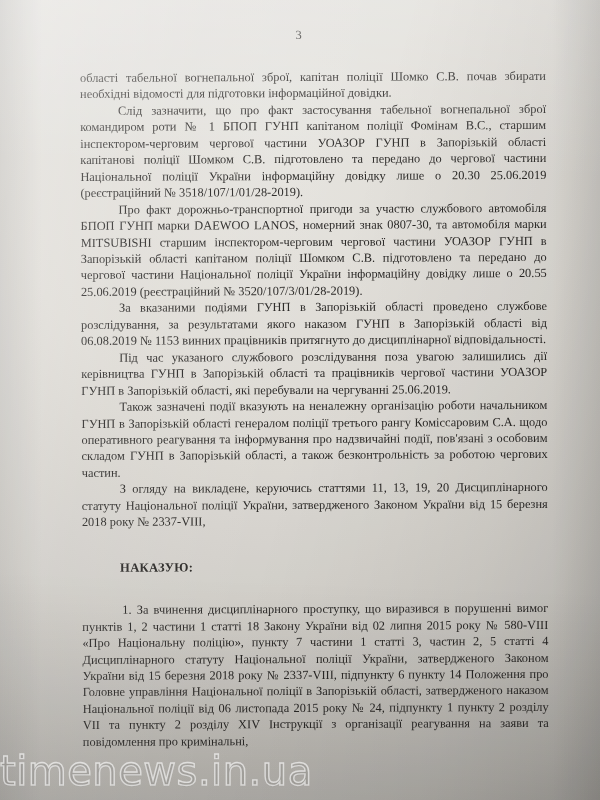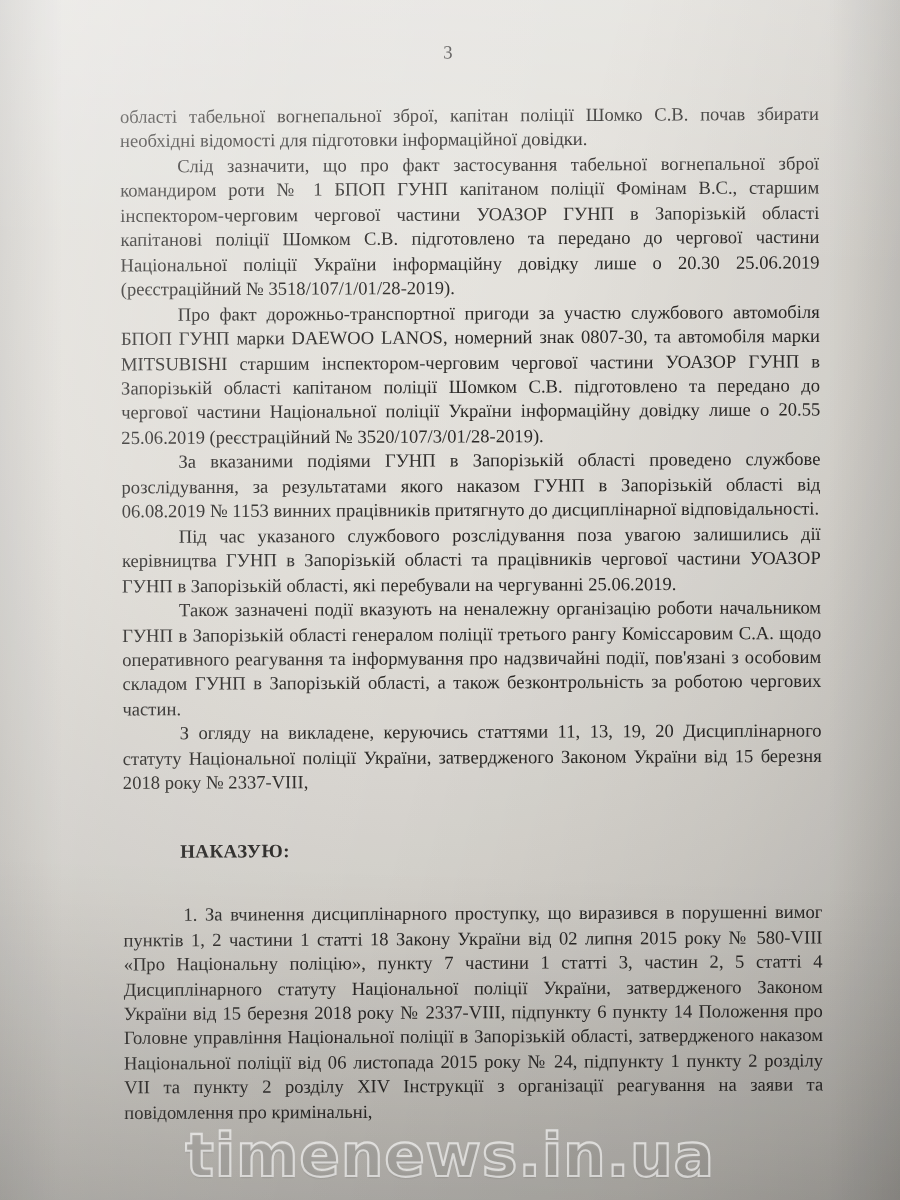--- a/index.html
+++ b/index.html
@@ -105,25 +105,24 @@
   .order-heading + p {
     text-indent: 40px;
   }
 
   
   .watermark {
     position: absolute;
     left: 0;
     right: 0;
     bottom: 6px;
-    text-align: center;
     z-index: 4;
     font-family: "DejaVu Sans", "Liberation Sans", sans-serif;
     font-size: 40px;
-    font-weight: 700;
+    font-weight: 400;
     letter-spacing: 0.5px;
     color: rgba(255,255,255,0.04);
     -webkit-text-stroke: 1.4px rgba(255,255,255,0.62);
     text-shadow: 0 1px 1px rgba(0,0,0,0.10);
     white-space: nowrap;
     user-select: none;
   }
 
   
   .softener {

